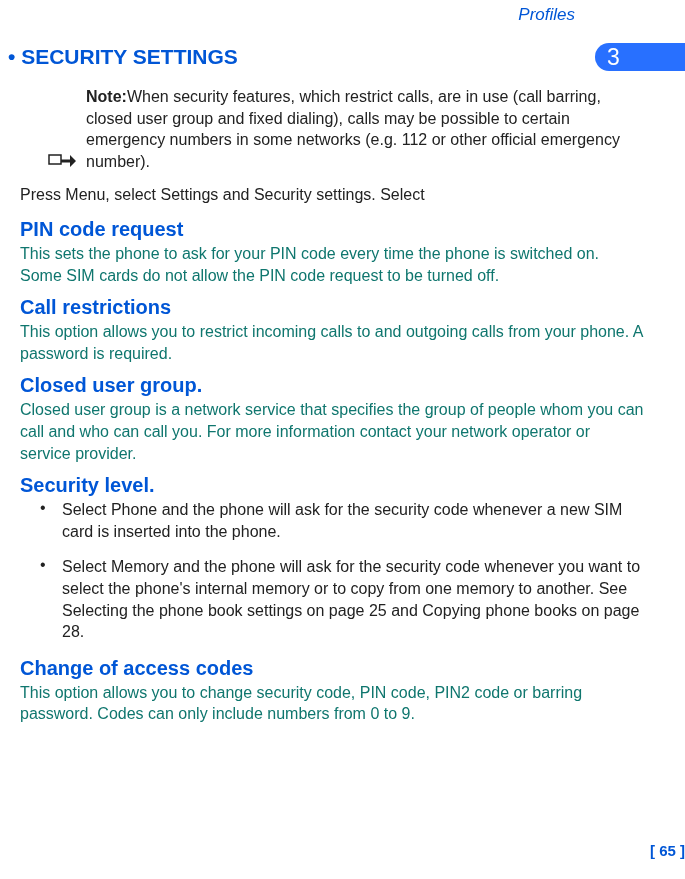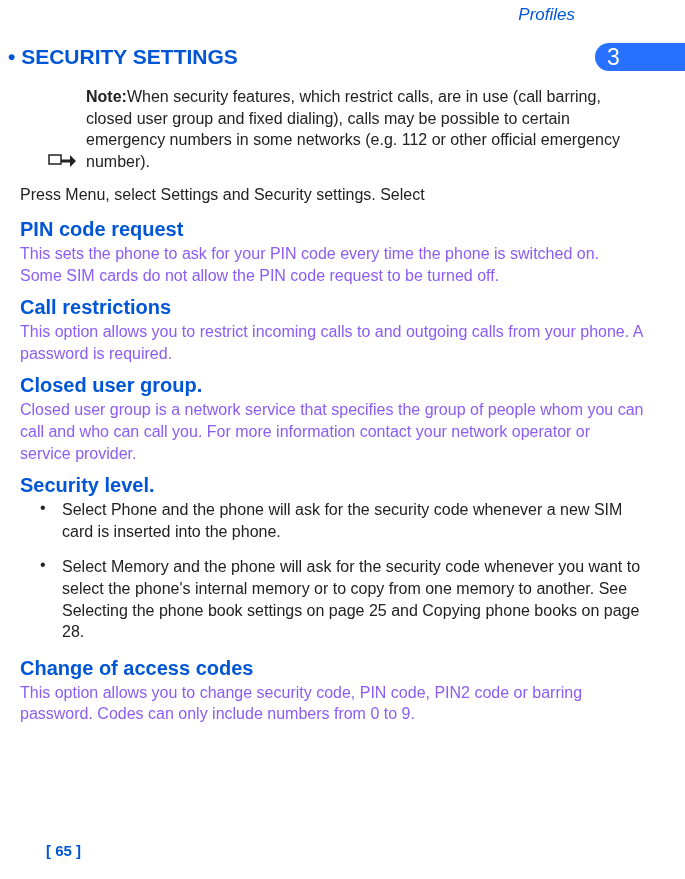--- a/index.html
+++ b/index.html
@@ -87,21 +87,21 @@
     .subheading {
       color: #0056d6;
       font-size: 20px;
       font-weight: bold;
       margin-top: 8px;
       margin-bottom: 2px;
     }
     .body-text {
       font-size: 16px;
       line-height: 1.35;
-      color: #8b5cf6;
+      color: #0f766e;
       margin-bottom: 10px;
     }
     .bullet-list {
       list-style: none;
       padding: 0;
     }
     .bullet-item {
       display: flex;
       align-items: flex-start;
       margin-bottom: 14px;
@@ -117,21 +117,21 @@
     .bullet-text {
       font-size: 16px;
       line-height: 1.35;
       color: #222;
     }
     .footer {
       position: absolute;
       bottom: 20px;
       left: 0;
       width: 100%;
-      text-align: left;
+      text-align: right;
       color: #0056d6;
       font-size: 15px;
       font-weight: bold;
       padding-left: 46px;
     }
   </style>
 </head>
 <body>
 
 <div class="header-row">

